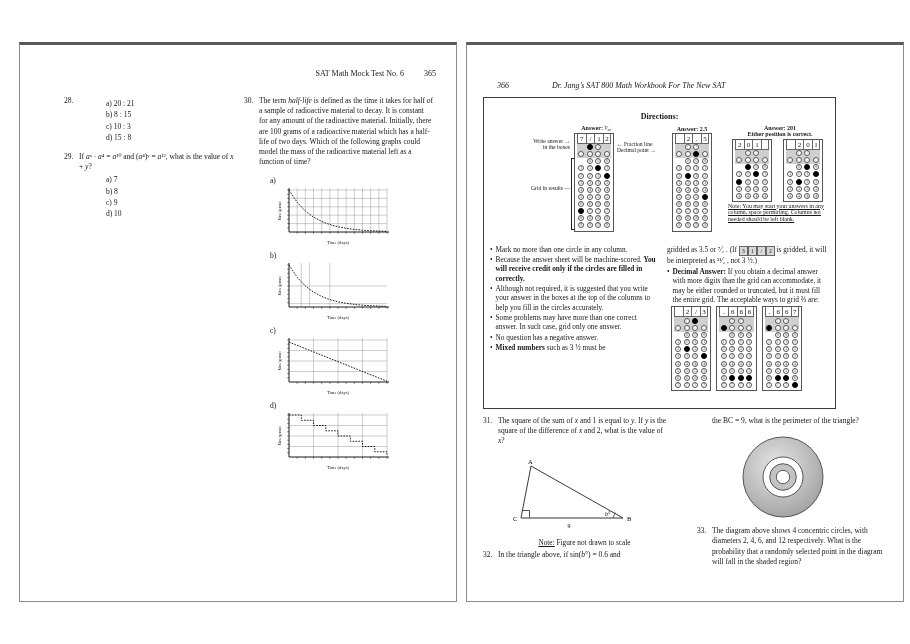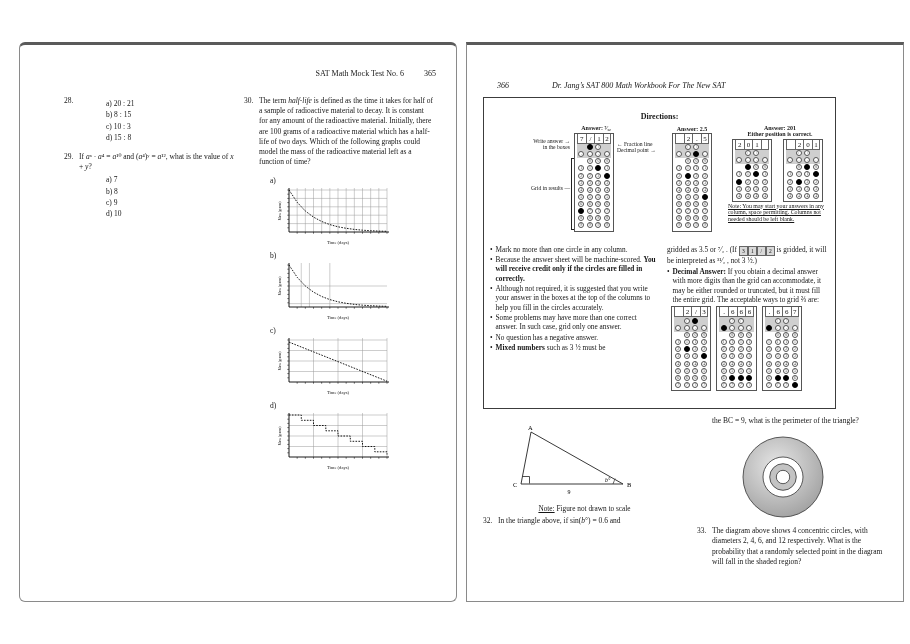--- a/index.html
+++ b/index.html
@@ -1,21 +1,21 @@
 <!DOCTYPE html>
 <html><head>
 <meta charset="utf-8">
 <style>
   html,body{margin:0;padding:0;}
   body{width:910px;height:644px;background:#ffffff;position:relative;overflow:hidden;
        font-family:"Liberation Serif","DejaVu Serif",serif;color:#161616;
        -webkit-font-smoothing:antialiased;}
   .page{position:absolute;top:42px;width:438px;height:560px;background:#fff;
         border:1.5px solid #8a8a8a;border-top:3px solid #5a5a5a;box-sizing:border-box;}
-  #page-left{left:19px;border-radius:6px;}
+  #page-left{left:19px;}
   #page-right{left:466px;}
 
   
   .lp-header{position:absolute;top:24px;left:0;right:20px;display:flex;
              justify-content:flex-end;gap:20px;font-size:8px;}
   .lp-cols{position:absolute;top:51px;left:44px;right:6px;display:flex;gap:10px;}
   .col1{width:170px;flex:none;}
   .col2{width:190px;flex:none;}
   .q{font-size:7.5px;line-height:1.36;display:flex;margin-bottom:9px;}
   .qnum{width:15px;flex:none;}
@@ -1225,20 +1225,24 @@
                     <span class="bubble filled">7</span>
                   </div>
                 </div></span></span>
         </div>
       </div>
     </div>
   </div>
 
   <div class="rp-qcols">
     <div class="rq-left">
+      <div class="q">
+        <div class="qnum">31.</div>
+        <div class="qbody">The square of the sum of <span style="font-style: italic;">x</span> and 1 is equal to <span style="font-style: italic;">y</span>. If <span style="font-style: italic;">y</span> is the square of the difference of <span style="font-style: italic;">x</span> and 2, what is the value of <span style="font-style: italic;">x</span>?</div>
+      </div>
       <svg class="fig" width="140" height="80" style="margin:6px 0 0 18px;">
         <line x1="30" y1="10" x2="20" y2="62" stroke="#222" stroke-width="0.9"></line>
         <line x1="20" y1="62" x2="122" y2="62" stroke="#222" stroke-width="0.9"></line>
         <line x1="30" y1="10" x2="122" y2="62" stroke="#222" stroke-width="0.9"></line>
         <polyline points="21.5,54.5 28.5,54.5 28.5,61.5" fill="none" stroke="#222" stroke-width="0.8"></polyline>
         <path d="M112,62 Q113.5,58 114.2,56.6" fill="none" stroke="#222" stroke-width="0.7"></path>
         <text x="27" y="8" font-size="6.5">A</text>
         <text x="12" y="65" font-size="6.5">C</text>
         <text x="126" y="65" font-size="6.5">B</text>
         <text x="104" y="60" font-size="5.8" font-style="italic">b°</text>

